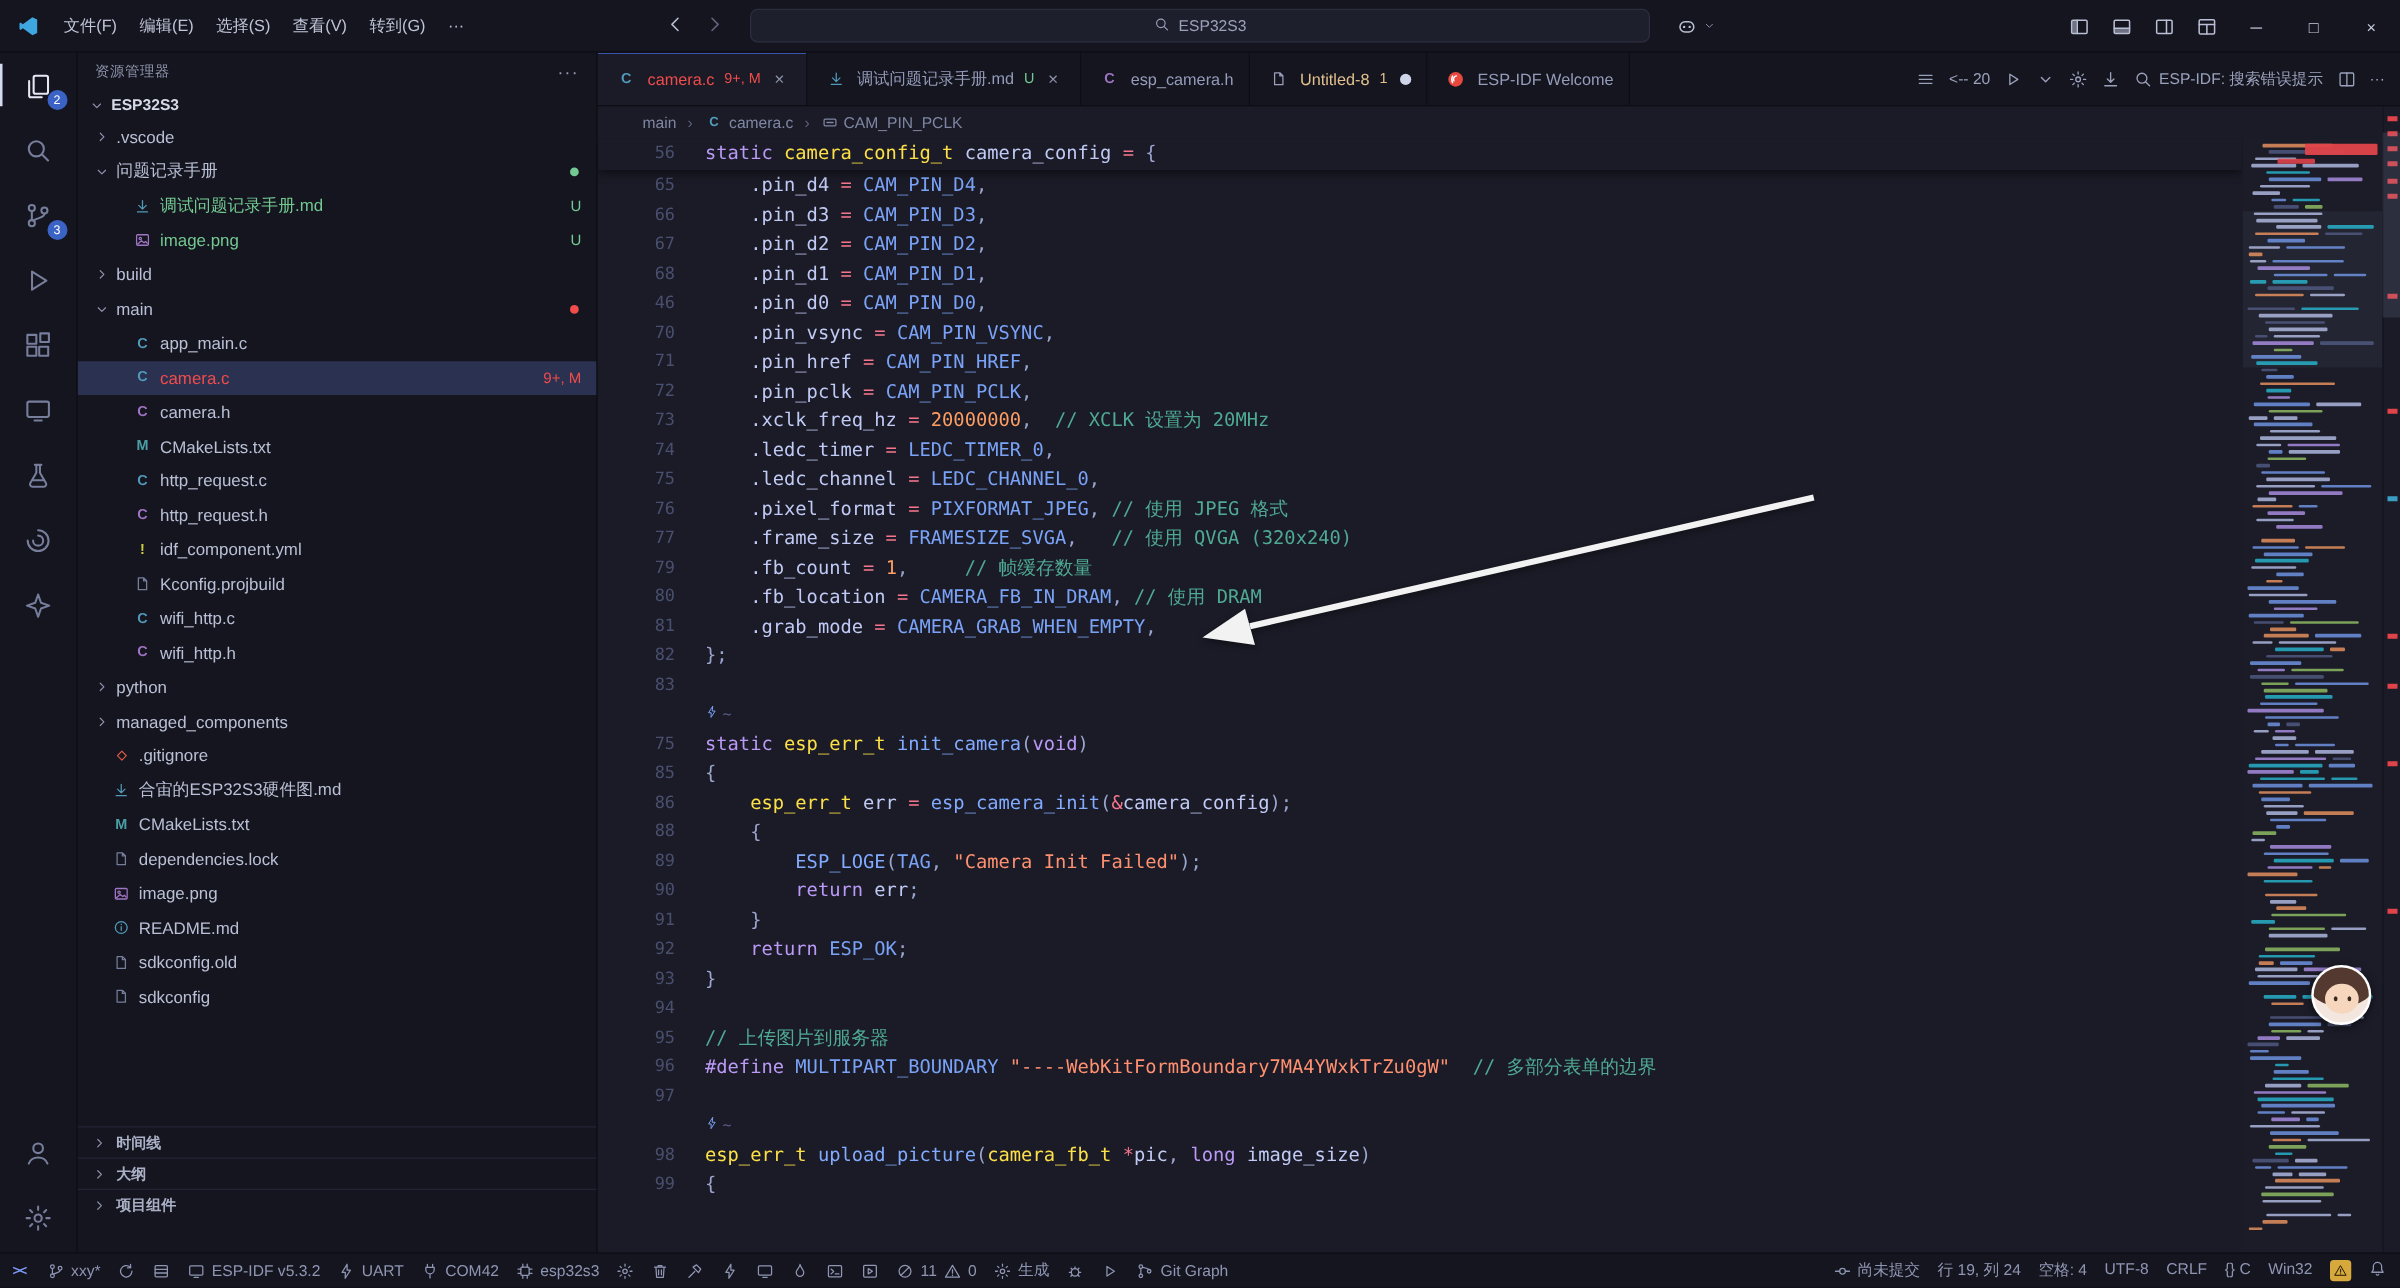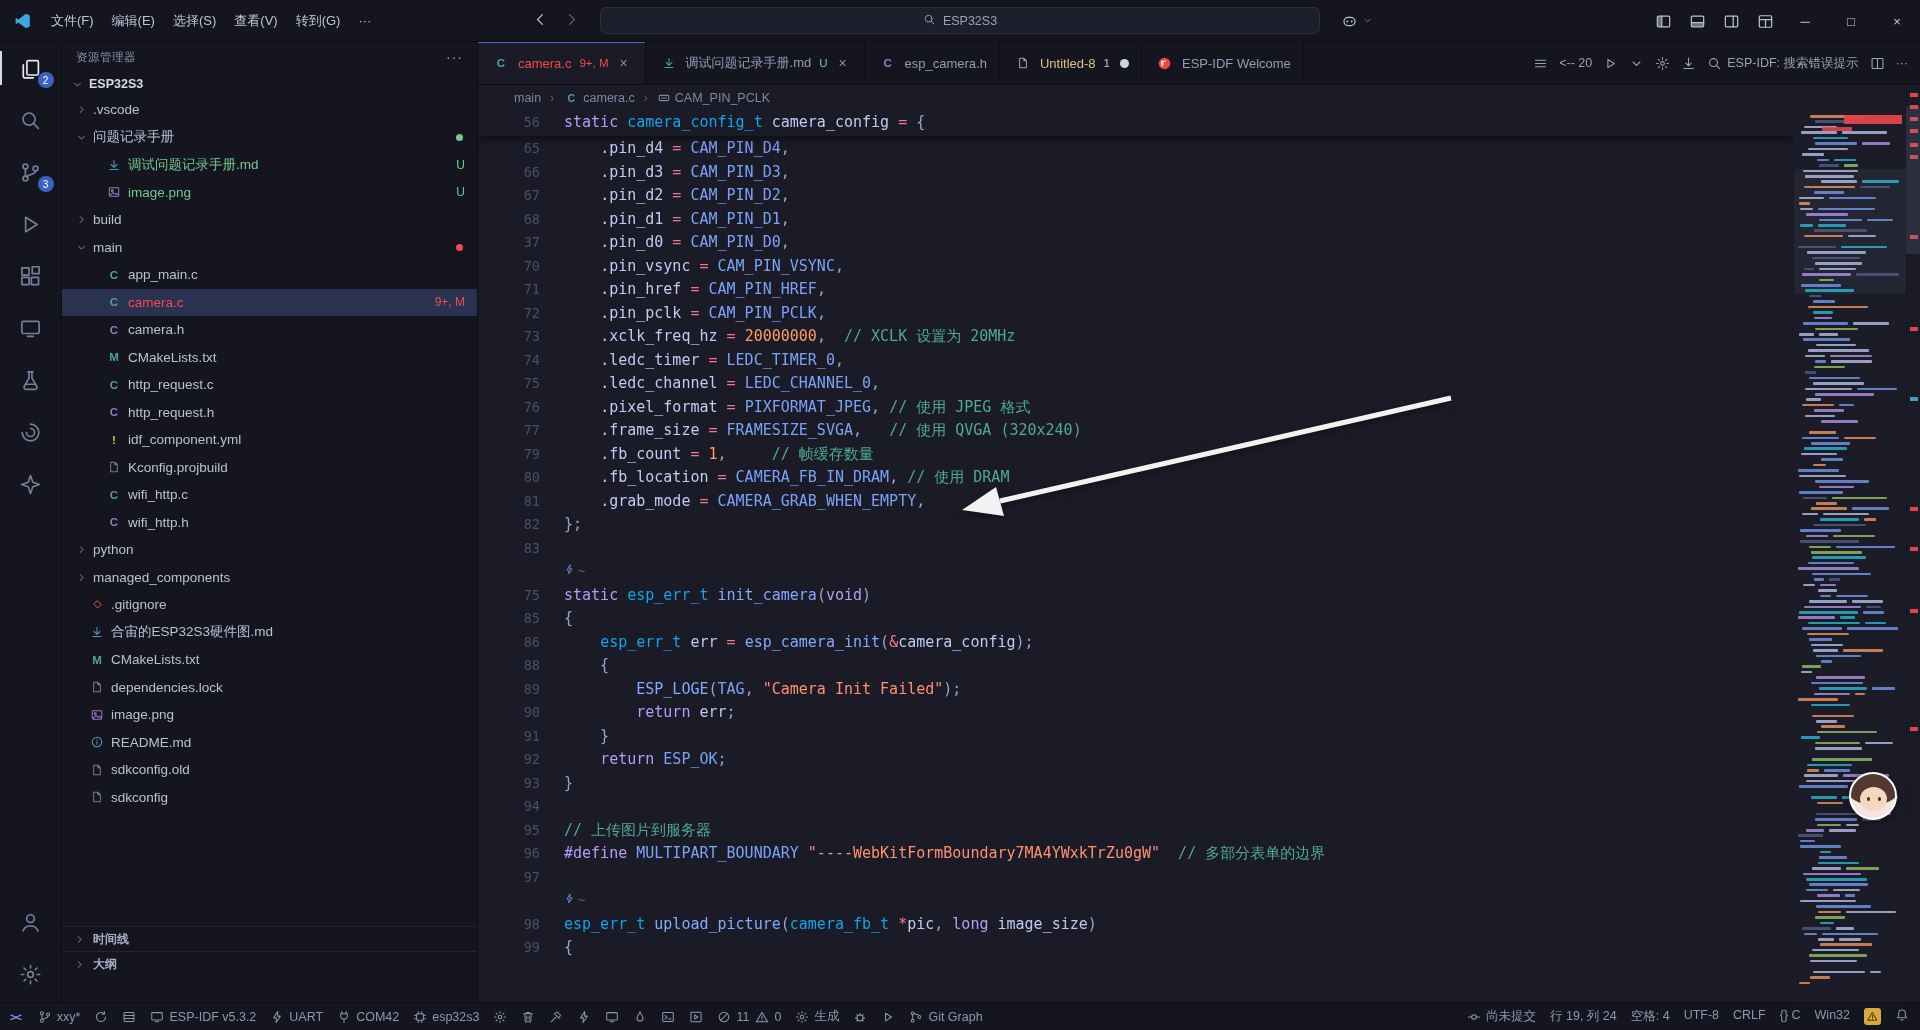--- a/index.html
+++ b/index.html
@@ -73,21 +73,21 @@
   .bc-item+.bc-item::before{content:'›';color:#5a6180;margin:0 5px}
   .bc-item .fico{width:16px;font-size:10.5px}
 
   .codewrap{position:absolute;left:0;right:126px;top:69px;bottom:0;overflow:hidden}
   .cl{display:flex;height:23.5px;line-height:23.5px;font-family:"DejaVu Sans Mono",monospace;font-size:15px;white-space:pre}
   .ln{width:62px;text-align:right;color:#494f6e;font-size:13.5px;flex:none;margin-right:24px}
   .ct{white-space:pre}
   .sticky{position:absolute;top:0;left:0;right:0;height:25px;background:#1a1b26;box-shadow:0 3px 7px rgba(0,0,0,.5);z-index:5}
   .lines{position:absolute;top:26px;left:0;right:0}
   .lens-row .ct{display:flex;align-items:center;gap:3px;color:#565f89;font-size:12px}
-  .kw{color:#bb9af7}.typ{color:#0ea5e9}.fn{color:#82aaff}.mac{color:#7aa2f7}.var{color:#c0caf5}
+  .kw{color:#bb9af7}.typ{color:#fde047}.fn{color:#82aaff}.mac{color:#7aa2f7}.var{color:#c0caf5}
   .prop{color:#c0caf5}.num{color:#ff9e64}.str{color:#ff9070}.cmt{color:#4fa993}.op{color:#f7768e}
   .pun{color:#9aa5ce}.t{color:#c0caf5}.pp{color:#bb9af7}
 
   .minimap{position:absolute;top:69px;right:14px;width:112px;bottom:0;background:#1b1c28;overflow:hidden}
   .mrow{position:absolute;height:2.6px;border-radius:1px}
   .mview{position:absolute;left:0;right:0;top:58px;height:125px;background:rgba(200,210,255,.05)}
   .ruler{position:absolute;top:43px;right:0;width:14px;bottom:0;border-left:1px solid #15151f}
   .rmark{position:absolute;left:3px;width:8px;height:4px}
   .slider{position:absolute;right:0;top:64px;width:14px;height:148px;background:rgba(130,140,170,.18);z-index:6}
 
@@ -537,20 +537,28 @@
           </span>
           <span>时间线</span>
         </div>
         <div class="sb-sec2">
           <span class="chev">
             <svg viewBox="0 0 16 16" width="13" height="13" fill="none" stroke="currentColor" stroke-width="1.15" stroke-linecap="round" stroke-linejoin="round">
               <path d="M4.4 6.4 L8 10 L11.6 6.4"></path>
             </svg>
           </span>
           <span>大纲</span>
+        </div>
+        <div class="sb-sec2">
+          <span class="chev">
+            <svg viewBox="0 0 16 16" width="13" height="13" fill="none" stroke="currentColor" stroke-width="1.15" stroke-linecap="round" stroke-linejoin="round">
+              <path d="M4.4 6.4 L8 10 L11.6 6.4"></path>
+            </svg>
+          </span>
+          <span>项目组件</span>
         </div>
       </div>
   </div>
 
   <div class="editor">
     <div class="tabbar">
       <div id="tabs" style="display:contents"><div class="tab active">
             <span class="fico" style="color:#519aba">C</span>
             <span class="err">camera.c</span>
             <span class="sfx err">9+, M</span>
@@ -664,21 +672,21 @@
           </span>
           <span>CAM_PIN_PCLK</span>
         </span>
       </div>
     <div class="codewrap">
       <div class="lines" id="lines">
           <div class="cl"><span class="ln">65</span><span class="ct"><span class="t">    </span><span class="prop">.pin_d4</span><span class="op"> = </span><span class="mac">CAM_PIN_D4</span><span class="pun">,</span></span></div>
           <div class="cl"><span class="ln">66</span><span class="ct"><span class="t">    </span><span class="prop">.pin_d3</span><span class="op"> = </span><span class="mac">CAM_PIN_D3</span><span class="pun">,</span></span></div>
           <div class="cl"><span class="ln">67</span><span class="ct"><span class="t">    </span><span class="prop">.pin_d2</span><span class="op"> = </span><span class="mac">CAM_PIN_D2</span><span class="pun">,</span></span></div>
           <div class="cl"><span class="ln">68</span><span class="ct"><span class="t">    </span><span class="prop">.pin_d1</span><span class="op"> = </span><span class="mac">CAM_PIN_D1</span><span class="pun">,</span></span></div>
-          <div class="cl"><span class="ln">37</span><span class="ct"><span class="t">    </span><span class="prop">.pin_d0</span><span class="op"> = </span><span class="mac">CAM_PIN_D0</span><span class="pun">,</span></span></div>
+          <div class="cl"><span class="ln">46</span><span class="ct"><span class="t">    </span><span class="prop">.pin_d0</span><span class="op"> = </span><span class="mac">CAM_PIN_D0</span><span class="pun">,</span></span></div>
           <div class="cl"><span class="ln">70</span><span class="ct"><span class="t">    </span><span class="prop">.pin_vsync</span><span class="op"> = </span><span class="mac">CAM_PIN_VSYNC</span><span class="pun">,</span></span></div>
           <div class="cl"><span class="ln">71</span><span class="ct"><span class="t">    </span><span class="prop">.pin_href</span><span class="op"> = </span><span class="mac">CAM_PIN_HREF</span><span class="pun">,</span></span></div>
           <div class="cl"><span class="ln">72</span><span class="ct"><span class="t">    </span><span class="prop">.pin_pclk</span><span class="op"> = </span><span class="mac">CAM_PIN_PCLK</span><span class="pun">,</span></span></div>
           <div class="cl"><span class="ln">73</span><span class="ct"><span class="t">    </span><span class="prop">.xclk_freq_hz</span><span class="op"> = </span><span class="num">20000000</span><span class="pun">,</span><span class="t">  </span><span class="cmt">// XCLK 设置为 20MHz</span></span></div>
           <div class="cl"><span class="ln">74</span><span class="ct"><span class="t">    </span><span class="prop">.ledc_timer</span><span class="op"> = </span><span class="mac">LEDC_TIMER_0</span><span class="pun">,</span></span></div>
           <div class="cl"><span class="ln">75</span><span class="ct"><span class="t">    </span><span class="prop">.ledc_channel</span><span class="op"> = </span><span class="mac">LEDC_CHANNEL_0</span><span class="pun">,</span></span></div>
           <div class="cl"><span class="ln">76</span><span class="ct"><span class="t">    </span><span class="prop">.pixel_format</span><span class="op"> = </span><span class="mac">PIXFORMAT_JPEG</span><span class="pun">,</span><span class="t"> </span><span class="cmt">// 使用 JPEG 格式</span></span></div>
           <div class="cl"><span class="ln">77</span><span class="ct"><span class="t">    </span><span class="prop">.frame_size</span><span class="op"> = </span><span class="mac">FRAMESIZE_SVGA</span><span class="pun">,</span><span class="t">   </span><span class="cmt">// 使用 QVGA (320x240)</span></span></div>
           <div class="cl"><span class="ln">79</span><span class="ct"><span class="t">    </span><span class="prop">.fb_count</span><span class="op"> = </span><span class="num">1</span><span class="pun">,</span><span class="t">     </span><span class="cmt">// 帧缓存数量</span></span></div>
           <div class="cl"><span class="ln">80</span><span class="ct"><span class="t">    </span><span class="prop">.fb_location</span><span class="op"> = </span><span class="mac">CAMERA_FB_IN_DRAM</span><span class="pun">,</span><span class="t"> </span><span class="cmt">// 使用 DRAM</span></span></div>

